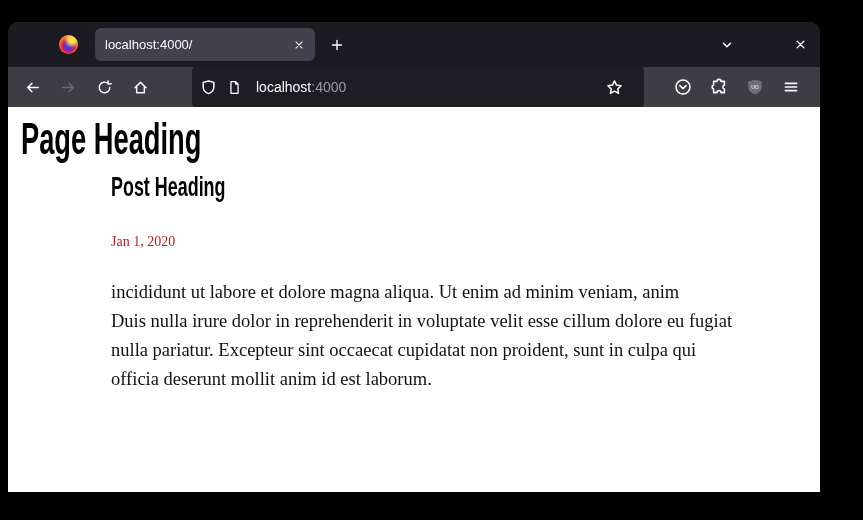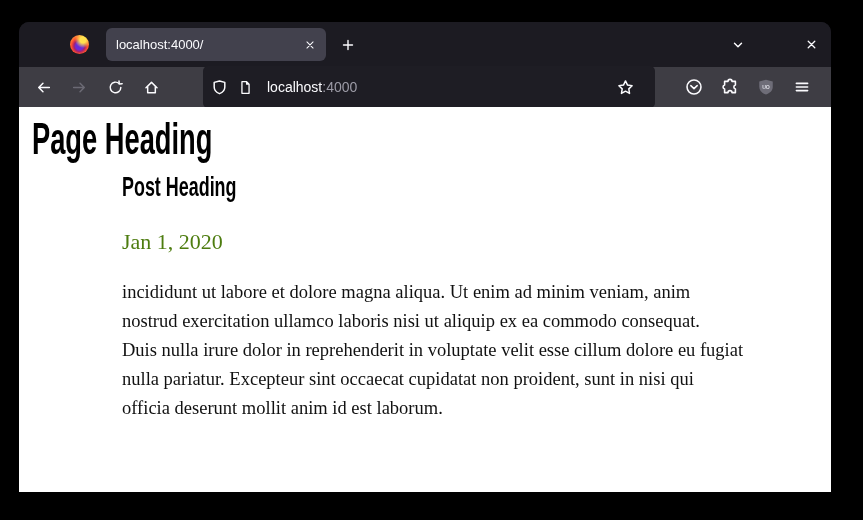--- a/index.html
+++ b/index.html
@@ -1,21 +1,21 @@
 <!DOCTYPE html>
 <html><head>
 <meta charset="utf-8">
 <style>
   html,body{margin:0;padding:0;}
   body{
     width:863px;height:520px;background:#000;overflow:hidden;
     font-family:"Liberation Sans",sans-serif;position:relative;
   }
   .window{
-    position:absolute;left:19px;top:22px;width:812px;height:470px;
+    position:absolute;left:8px;top:22px;width:812px;height:470px;
     border-radius:10px 10px 0 0;overflow:hidden;display:flex;flex-direction:column;
     background:#1c1b22;
   }
   
   .tabbar{
     height:45px;background:#1c1b22;display:flex;align-items:center;flex:0 0 auto;
   }
   .fx-logo{
     width:19px;height:19px;border-radius:50%;margin-left:51px;flex:0 0 auto;
     background:
@@ -70,21 +70,21 @@
     display:inline-block;transform:scaleX(0.62);transform-origin:0 0;white-space:nowrap;
     font-family:"Liberation Sans",sans-serif;
   }
   .post{margin:8px 0 4px 103px;}
   .post-h2{
     margin:0;font-weight:700;font-size:28px;line-height:32px;color:#000;
     display:inline-block;transform:scaleX(0.64);transform-origin:0 0;white-space:nowrap;
     font-family:"Liberation Sans",sans-serif;
   }
   .post-date{
-    margin-top:27px;font-family:"Liberation Serif",serif;font-size:22px;line-height:24px;color:#4d7c0f;
+    margin-top:27px;font-family:"Liberation Serif",serif;font-size:14px;line-height:24px;color:#b91c1c;
   }
   .post-body{margin-top:24px;}
   .post-body .bodyline{
     font-family:"Liberation Serif",serif;font-size:18.5px;line-height:29px;color:#111;white-space:nowrap;
   }
 </style>
 </head>
 <body>
 
 <div class="window">
@@ -194,21 +194,20 @@
     </div>
   </div>
 
   <div class="viewport">
     <h1 class="page-h1">Page Heading</h1>
     <div class="post">
       <h2 class="post-h2">Post Heading</h2>
       <div class="post-date">Jan 1, 2020</div>
       <div class="post-body">
           <div class="bodyline">incididunt ut labore et dolore magna aliqua. Ut enim ad minim veniam, anim</div>
-          <div class="bodyline">nostrud exercitation ullamco laboris nisi ut aliquip ex ea commodo consequat.</div>
           <div class="bodyline">Duis nulla irure dolor in reprehenderit in voluptate velit esse cillum dolore eu fugiat</div>
-          <div class="bodyline">nulla pariatur. Excepteur sint occaecat cupidatat non proident, sunt in nisi qui</div>
+          <div class="bodyline">nulla pariatur. Excepteur sint occaecat cupidatat non proident, sunt in culpa qui</div>
           <div class="bodyline">officia deserunt mollit anim id est laborum.</div>
         </div>
     </div>
   </div>
 
 </div>
 
 </body></html>

